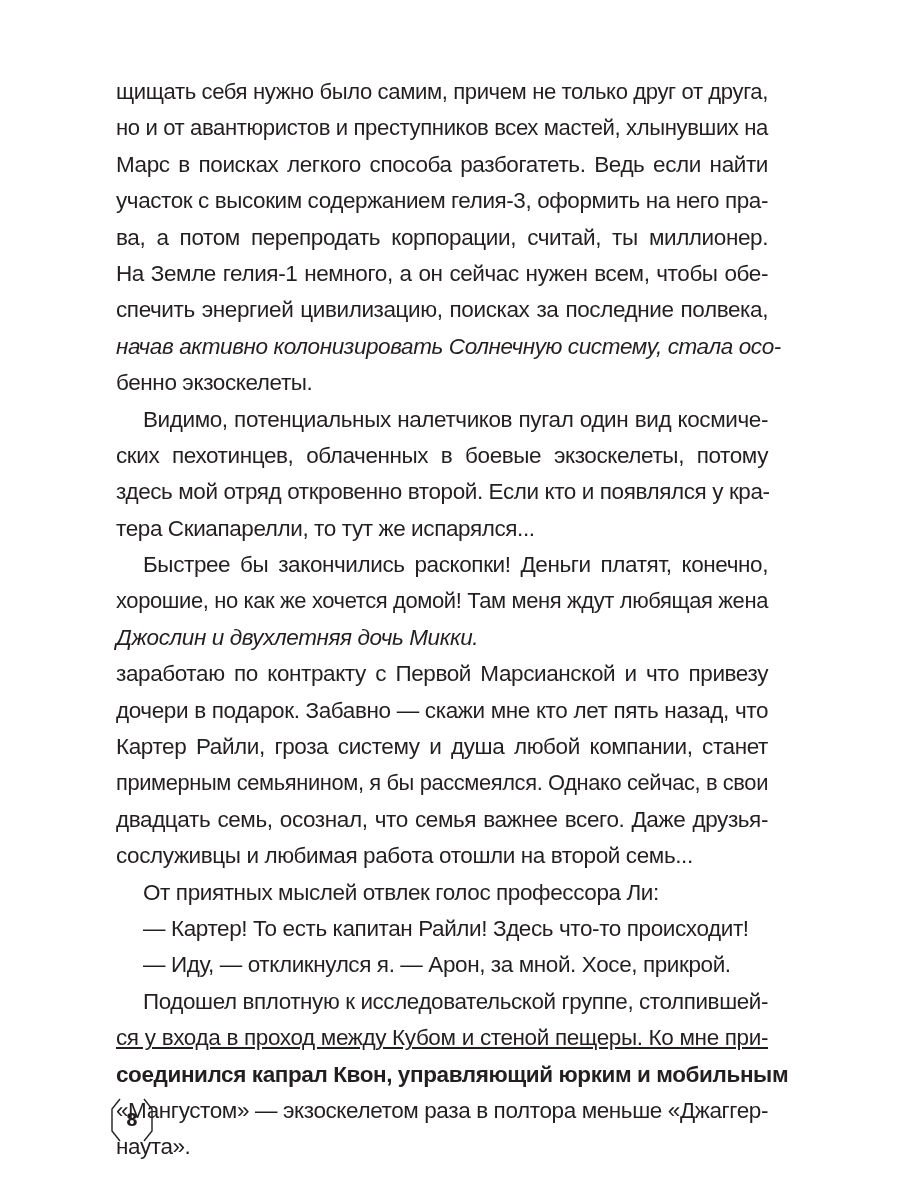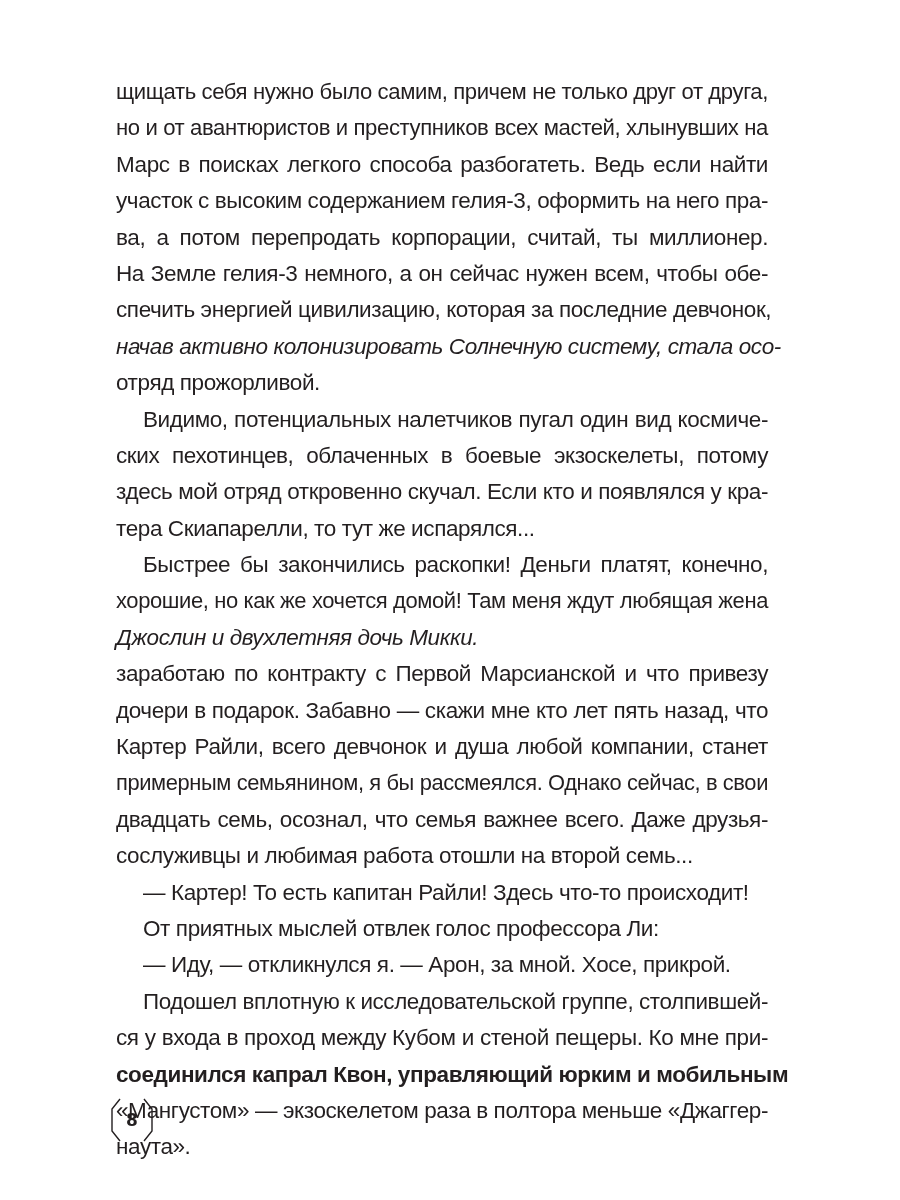--- a/index.html
+++ b/index.html
@@ -76,42 +76,42 @@
 </head>
 <body>
 
 <div class="page">
   <div class="text-block" id="text-block">
       <span class="line justify" style="width: 663.969px; transform: scaleX(0.981974); box-sizing: border-box;">щищать себя нужно было самим, причем не только друг от друга,</span>
       <span class="line justify" style="width: 663.281px; transform: scaleX(0.982992); box-sizing: border-box;">но и от авантюристов и преступников всех мастей, хлынувших на</span>
       <span class="line justify" style="width: 652px; box-sizing: border-box;">Марс в поисках легкого способа разбогатеть. Ведь если найти</span>
       <span class="line justify" style="width: 653.188px; transform: scaleX(0.998182); box-sizing: border-box;">участок с высоким содержанием гелия-3, оформить на него пра-</span>
       <span class="line justify" style="width: 652px; box-sizing: border-box;">ва, а потом перепродать корпорации, считай, ты миллионер.</span>
-      <span class="line justify" style="width: 652px; box-sizing: border-box;">На Земле гелия-3 немного, а он сейчас нужен всем, чтобы обе-</span>
-      <span class="line justify" style="width: 652px; box-sizing: border-box;">спечить энергией цивилизацию, которая за последние девчонок,</span>
+      <span class="line justify" style="width: 652px; box-sizing: border-box;">На Земле гелия-1 немного, а он сейчас нужен всем, чтобы обе-</span>
+      <span class="line justify" style="width: 652px; box-sizing: border-box;">спечить энергией цивилизацию, поисках за последние полвека,</span>
       <span class="line justify" style="width: 652px; box-sizing: border-box; font-style: italic;">начав активно колонизировать Солнечную систему, стала осо-</span>
-      <span class="line last" style="width: 652px; box-sizing: border-box;">отряд прожорливой.</span>
+      <span class="line last" style="width: 652px; box-sizing: border-box;">бенно экзоскелеты.</span>
       <span class="line indent justify" style="width: 652px; box-sizing: border-box;">Видимо, потенциальных налетчиков пугал один вид космиче-</span>
       <span class="line justify" style="width: 652px; box-sizing: border-box;">ских пехотинцев, облаченных в боевые экзоскелеты, потому</span>
-      <span class="line justify" style="width: 652.328px; transform: scaleX(0.999497); box-sizing: border-box;">здесь мой отряд откровенно скучал. Если кто и появлялся у кра-</span>
+      <span class="line justify" style="width: 652.328px; transform: scaleX(0.999497); box-sizing: border-box;">здесь мой отряд откровенно второй. Если кто и появлялся у кра-</span>
       <span class="line last" style="width: 652px; box-sizing: border-box;">тера Скиапарелли, то тут же испарялся...</span>
       <span class="line indent justify" style="width: 652px; box-sizing: border-box;">Быстрее бы закончились раскопки! Деньги платят, конечно,</span>
       <span class="line justify" style="width: 667.406px; transform: scaleX(0.976916); box-sizing: border-box;">хорошие, но как же хочется домой! Там меня ждут любящая жена</span>
       <span class="line last" style="width: 652px; box-sizing: border-box; font-style: italic;">Джослин и двухлетняя дочь Микки.</span>
       <span class="line justify" style="width: 652px; box-sizing: border-box;">заработаю по контракту с Первой Марсианской и что привезу</span>
       <span class="line justify" style="width: 652px; box-sizing: border-box;">дочери в подарок. Забавно — скажи мне кто лет пять назад, что</span>
-      <span class="line justify" style="width: 652px; box-sizing: border-box;">Картер Райли, всего девчонок и душа любой компании, станет</span>
+      <span class="line justify" style="width: 652px; box-sizing: border-box;">Картер Райли, гроза систему и душа любой компании, станет</span>
       <span class="line justify" style="width: 670.125px; transform: scaleX(0.972953); box-sizing: border-box;">примерным семьянином, я бы рассмеялся. Однако сейчас, в свои</span>
       <span class="line justify" style="width: 652px; box-sizing: border-box;">двадцать семь, осознал, что семья важнее всего. Даже друзья-</span>
       <span class="line last" style="width: 652px; box-sizing: border-box;">сослуживцы и любимая работа отошли на второй семь...</span>
+      <span class="line indent last" style="width: 652px; box-sizing: border-box;">От приятных мыслей отвлек голос профессора Ли:</span>
       <span class="line indent last" style="width: 652px; box-sizing: border-box;">— Картер! То есть капитан Райли! Здесь что-то происходит!</span>
-      <span class="line indent last" style="width: 652px; box-sizing: border-box;">От приятных мыслей отвлек голос профессора Ли:</span>
       <span class="line indent last" style="width: 652px; box-sizing: border-box;">— Иду, — откликнулся я. — Арон, за мной. Хосе, прикрой.</span>
       <span class="line indent justify" style="width: 654.282px; transform: scaleX(0.996512); padding-left: 27.0945px; box-sizing: border-box;">Подошел вплотную к исследовательской группе, столпившей-</span>
-      <span class="line justify" style="width: 652px; box-sizing: border-box;">ся у входа в проход между Кубом и стеной пещеры. Ко мне при-</span>
+      <span class="line justify" style="width: 652px; box-sizing: border-box; text-decoration: underline;">ся у входа в проход между Кубом и стеной пещеры. Ко мне при-</span>
       <span class="line justify" style="width: 652px; box-sizing: border-box; font-weight: bold;">соединился капрал Квон, управляющий юрким и мобильным</span>
       <span class="line justify" style="width: 652px; box-sizing: border-box;">«Мангустом» — экзоскелетом раза в полтора меньше «Джаггер-</span>
       <span class="line last" style="width: 652px; box-sizing: border-box;">наута».</span>
     </div>
 
   <div class="page-number">
     <svg width="46" height="46" viewBox="0 0 46 46">
       <polyline points="11,2 3,12 3,34 11,44" fill="none" stroke="#231f20" stroke-width="1.4"></polyline>
       <polyline points="35,2 43,12 43,34 35,44" fill="none" stroke="#231f20" stroke-width="1.4"></polyline>
     </svg>

